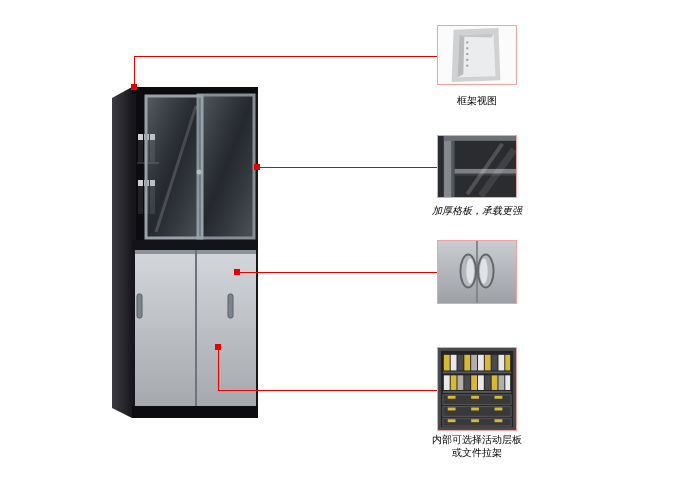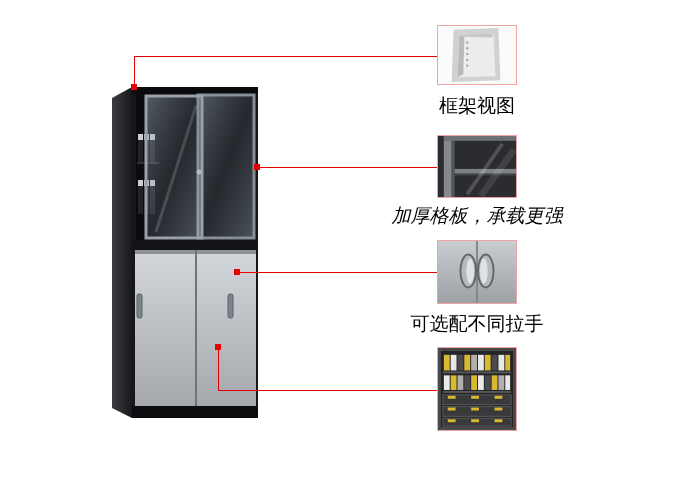--- a/index.html
+++ b/index.html
@@ -22,21 +22,21 @@
   .dot{position:absolute;width:6px;height:6px;background:var(--accent);}
   .thumb{
     position:absolute;left:437px;width:80px;
     border:1px solid var(--thumb-border);
     box-sizing:border-box;background:#fff;
     margin:0;padding:0;
   }
   .thumb svg{display:block;}
   .label{
     position:absolute;
-    font-size:19px;line-height:1.3;
+    font-size:10px;line-height:1.3;
     color:var(--label-color);
     text-align:center;
     margin:0;padding:0;
   }
 </style>
 </head>
 <body>
 
 <div class="stage">
 
@@ -153,21 +153,20 @@
         </linearGradient>
       </defs>
       <rect width="80" height="64" fill="url(#h3bg)"></rect>
       <line x1="40" y1="0" x2="40" y2="64" stroke="#82868a" stroke-width="2"></line>
       <ellipse cx="31" cy="31" rx="8" ry="17" fill="#b5b9bd" stroke="#63676b" stroke-width="2"></ellipse>
       <ellipse cx="33" cy="31" rx="4" ry="13" fill="#dfe3e6"></ellipse>
       <ellipse cx="49" cy="31" rx="8" ry="17" fill="#b5b9bd" stroke="#63676b" stroke-width="2"></ellipse>
       <ellipse cx="47" cy="31" rx="4" ry="13" fill="#dfe3e6"></ellipse>
     </svg>
   </figure>
-  <p class="label" style="left:397px;top:312px;width:160px;">可选配不同拉手</p>
 
   <figure class="thumb" style="top:347px;height:84px;">
     <svg width="78" height="82" viewBox="0 0 80 84" preserveAspectRatio="none">
       <rect width="80" height="84" fill="#4a4a4c"></rect>
       <rect x="3" y="3" width="74" height="78" fill="#242426"></rect>
 
       <g>
         <rect x="6" y="7" width="6" height="16" fill="#d9b832"></rect>
           <rect x="13" y="7" width="6" height="16" fill="#e8e8e8"></rect>
         <rect x="20" y="7" width="6" height="16" fill="#4a4a4c"></rect>
@@ -204,14 +203,15 @@
         <rect x="10" y="61" width="8" height="3" fill="#d9b832"></rect>
           <rect x="34" y="61" width="8" height="3" fill="#d9b832"></rect>
           <rect x="58" y="61" width="8" height="3" fill="#d9b832"></rect>
         <rect x="5" y="72" width="70" height="8" fill="#39393b" stroke="#5a5a5c" stroke-width="1"></rect>
         <rect x="10" y="73" width="8" height="3" fill="#d9b832"></rect>
           <rect x="34" y="73" width="8" height="3" fill="#d9b832"></rect>
           <rect x="58" y="73" width="8" height="3" fill="#d9b832"></rect>
       </g>
     </svg>
   </figure>
+  <p class="label" style="left:430px;top:433px;width:94px;">内部可选择活动层板或文件拉架</p>
 
 </div>
 
 </body></html>

